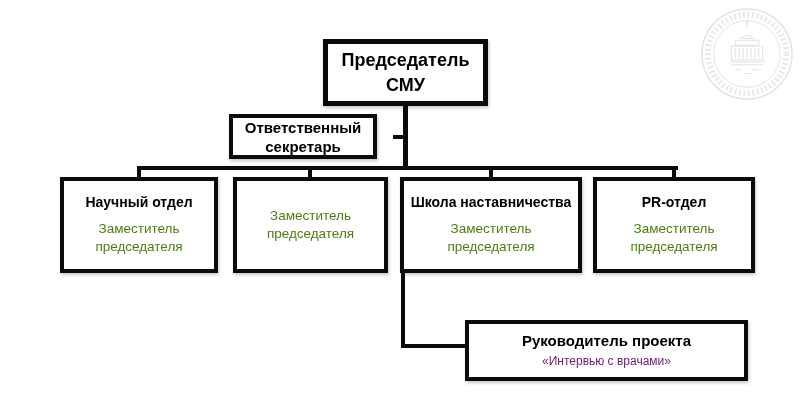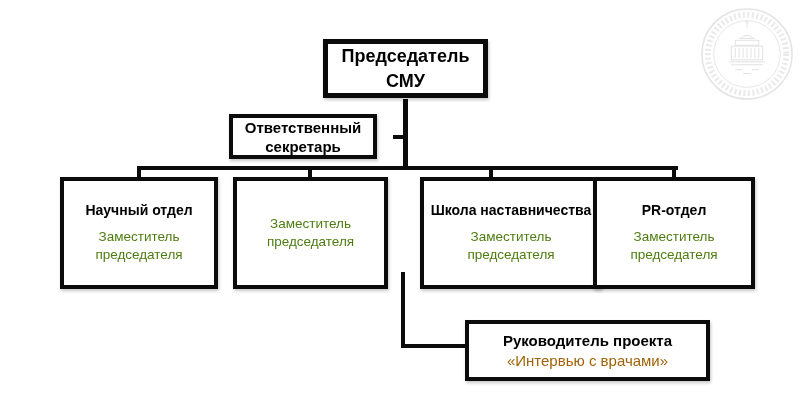--- a/index.html
+++ b/index.html
@@ -19,37 +19,37 @@
     z-index: 2;
     display: flex;
     flex-direction: column;
     align-items: center;
     justify-content: center;
     text-align: center;
     box-shadow: 1px 2px 3px rgba(0,0,0,0.22);
   }
   .multiline { white-space: pre-line; }
 
-  .node-chairman { left: 323px; top: 39px; width: 165px; height: 59px; border-width: 5px; }
+  .node-chairman { left: 323px; top: 39px; width: 165px; height: 67px; border-width: 5px; }
   .node-chairman .label { font-weight: bold; font-size: 18px; line-height: 25px; }
 
   .node-secretary { left: 229px; top: 114px; width: 148px; height: 45px; }
   .node-secretary .label { font-weight: bold; font-size: 15px; line-height: 19px; }
 
-  .node-dept { top: 177px; height: 112px; padding: 6px 4px; }
+  .node-dept { top: 177px; height: 96px; padding: 6px 4px; }
   .node-dept .dept-title { font-weight: bold; font-size: 14px; line-height: 17px; margin-bottom: 9px; }
   .node-dept .dept-subtitle { font-size: 13.5px; line-height: 18px; color: #4d7c0f; }
   .node-dept1 { left: 60px;  width: 158px; }
   .node-dept2 { left: 233px; width: 155px; }
-  .node-dept3 { left: 420px; width: 182px; text-align: center; }
+  .node-dept3 { left: 400px; width: 182px; text-align: center; }
   .node-dept4 { left: 593px; width: 162px; }
 
-  .node-project { left: 465px; top: 320px; width: 245px; height: 61px; }
+  .node-project { left: 465px; top: 320px; width: 283px; height: 61px; }
   .node-project .project-title { font-weight: bold; font-size: 15px; line-height: 20px; }
-  .node-project .project-subtitle { font-size: 15px; line-height: 20px; color: #a16207; }
+  .node-project .project-subtitle { font-size: 12px; line-height: 20px; color: #701a75; }
 
   
   .conn-v-main      { left: 403px; top: 99px;  width: 5px;  height: 71px; }
   .conn-stub-secr   { left: 393px; top: 135px; width: 14px; height: 4px; }
   .conn-h-main      { left: 137px; top: 166px; width: 541px; height: 4px; }
   .conn-stub-d1     { left: 137px; top: 166px; width: 4px;  height: 13px; }
   .conn-stub-d2     { left: 308px; top: 166px; width: 4px;  height: 13px; }
   .conn-stub-d3     { left: 489px; top: 166px; width: 4px;  height: 13px; }
   .conn-stub-d4     { left: 672px; top: 166px; width: 4px;  height: 13px; }
   .conn-v-project   { left: 401px; top: 272px; width: 4px;  height: 76px; }

